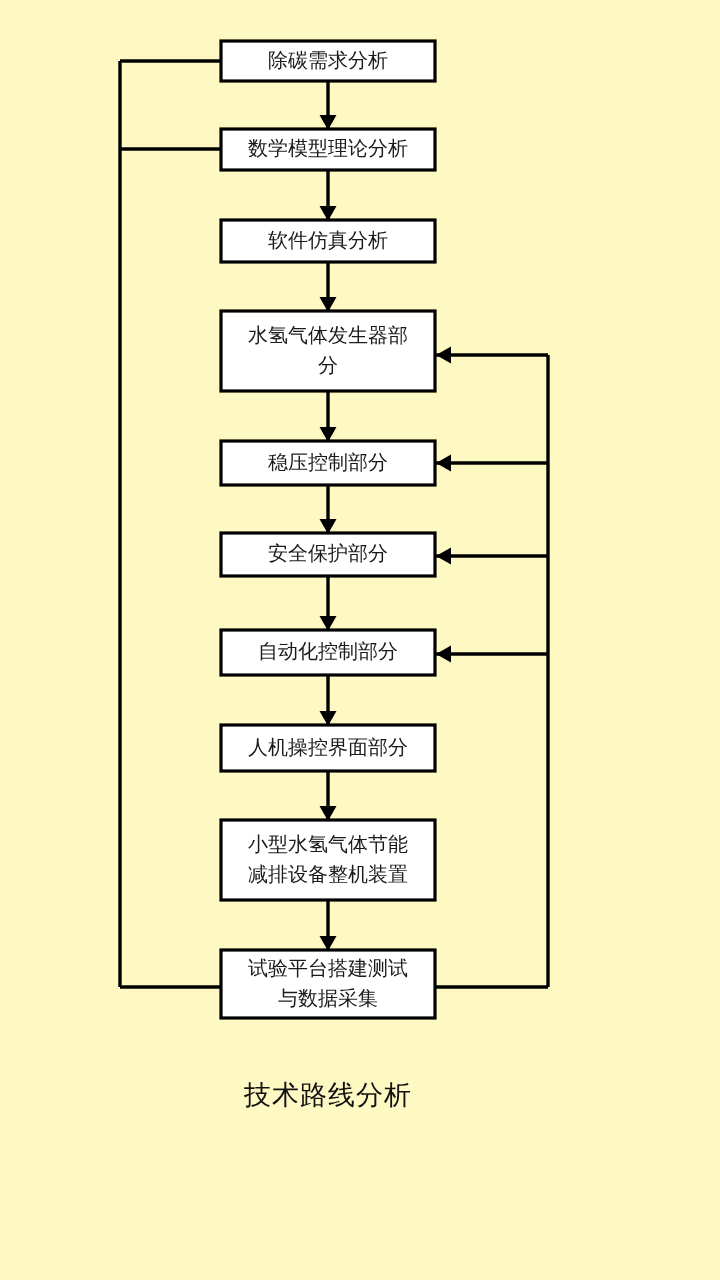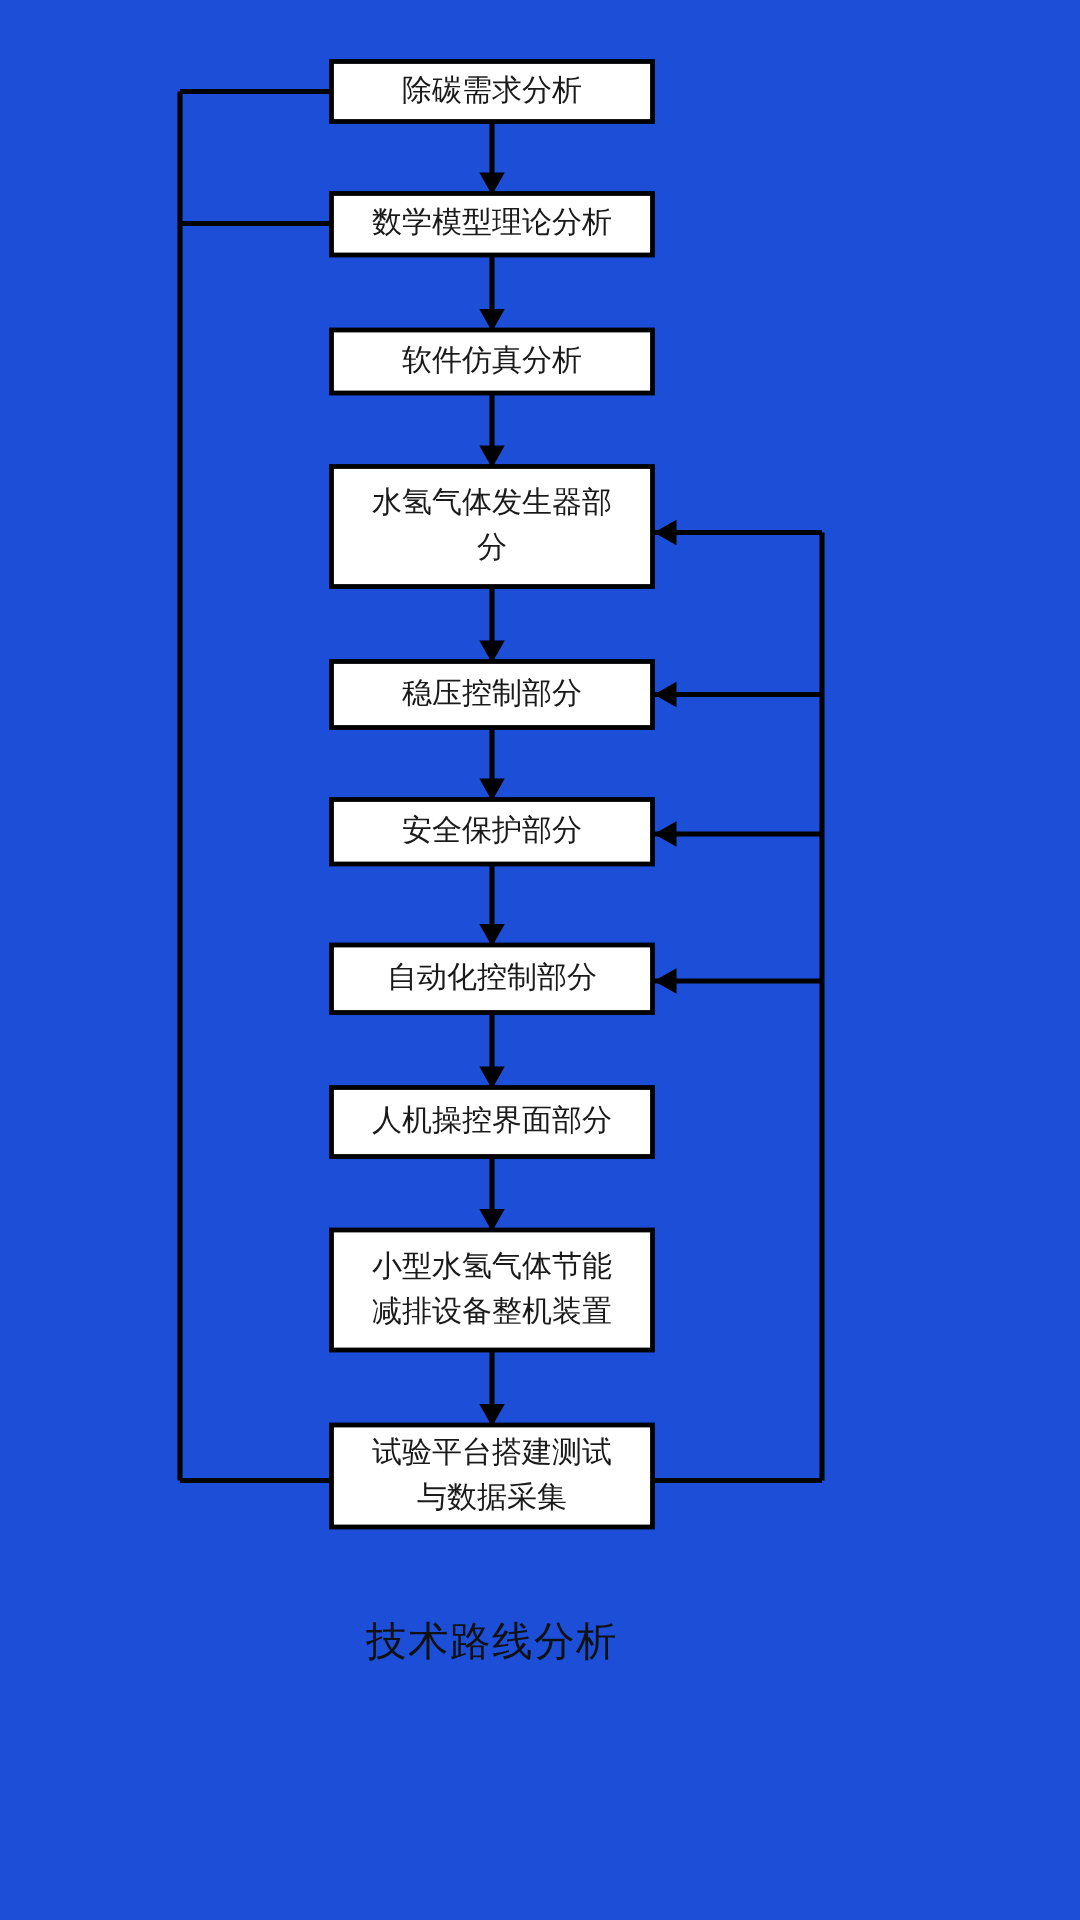--- a/index.html
+++ b/index.html
@@ -10,21 +10,21 @@
   body {
     width: 720px;
     height: 1280px;
     overflow: hidden;
     font-family: "DejaVu Sans", "Liberation Sans", sans-serif;
   }
   #canvas {
     position: relative;
     width: 720px;
     height: 1280px;
-    background: #1d4ed8;
+    background: #fef9c3;
   }
   svg#flow {
     position: absolute;
     top: 0;
     left: 0;
     width: 720px;
     height: 1280px;
     display: block;
   }
   .node-rect {

